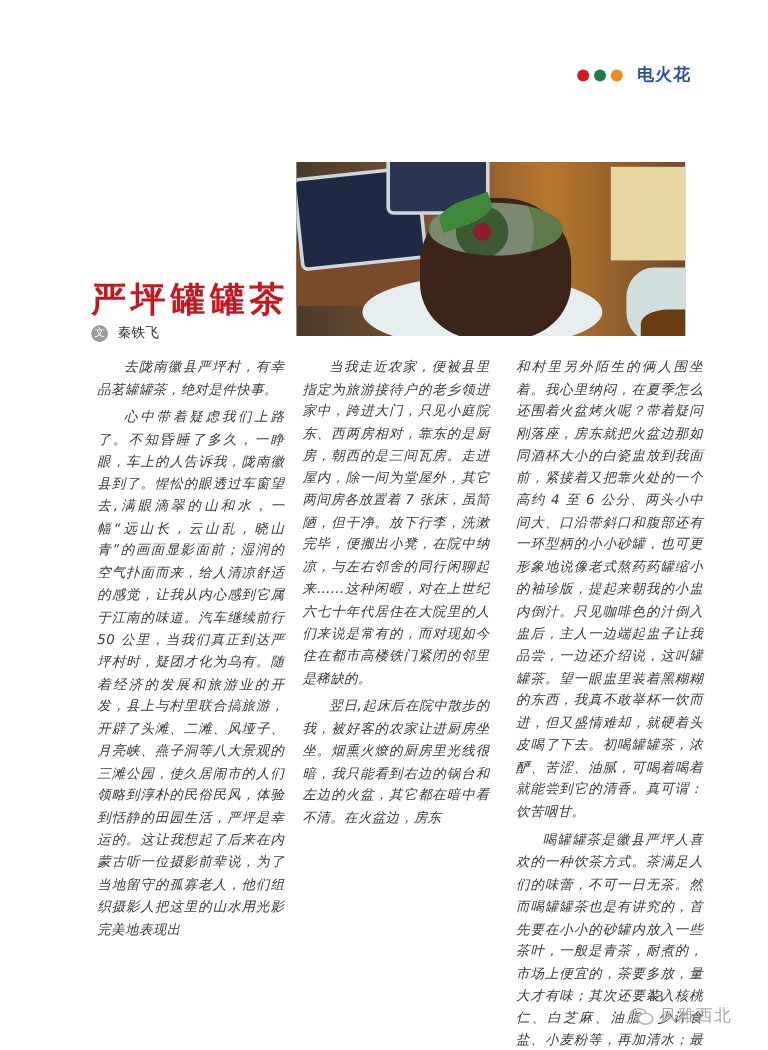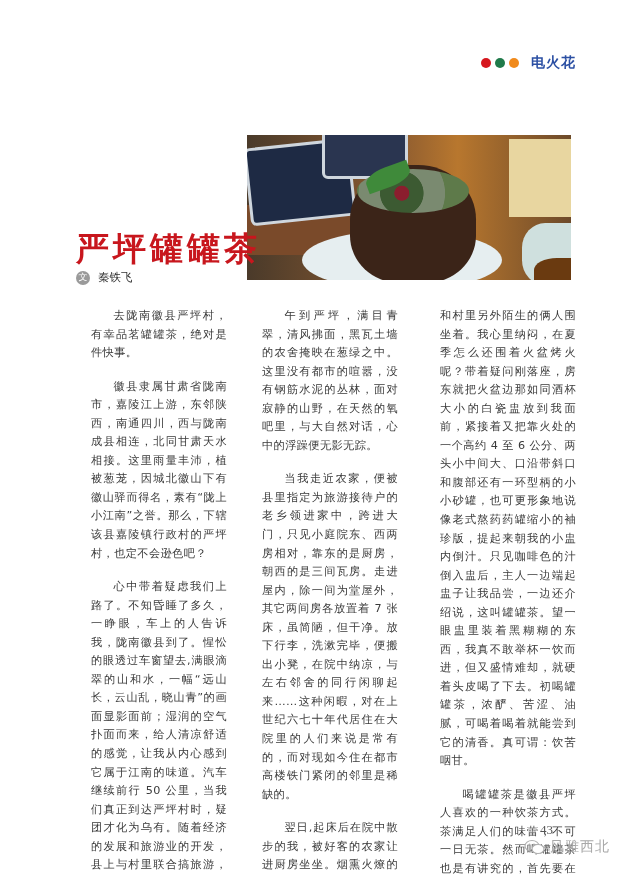--- a/index.html
+++ b/index.html
@@ -19,30 +19,30 @@
   .photo .plate { position:absolute; left:55px; top:95px; width:200px; height:60px; background:#e6eef0; border-radius:50%; }
   .photo .pot { position:absolute; left:103px; top:30px; width:126px; height:118px; background:#3b2418;
            border-radius:46% 46% 40% 40%; }
   .photo .pot-top { position:absolute; left:110px; top:34px; width:112px; height:44px; border-radius:50%;
            background:radial-gradient(circle at 40% 55%,#8b1e2e 0 10%,#3c5a32 11% 30%,#7a8a70 31% 60%,#5e7a4a 61%); }
   .photo .leaf { position:absolute; left:118px; top:32px; width:46px; height:20px; background:#3f8a3a; border-radius:50% 0; transform:rotate(-20deg); }
   .photo .box-right { position:absolute; left:262px; top:4px; width:62px; height:78px; background:#e8d6a0; }
   .photo .cup-right { position:absolute; left:275px; top:88px; width:58px; height:62px; background:#cfe0de; border-radius:40% 0 0 40%; }
   .photo .tea { position:absolute; left:287px; top:123px; width:46px; height:24px; background:#6a3a10; border-radius:50% 0 0 0; }
 
-  .title { position:absolute; left:76px; top:229px; font-size:33px; font-weight:bold; color:#c8161d;
+  .title { position:absolute; left:76px; top:229px; font-size:29px; font-weight:bold; color:#c8161d;
            letter-spacing:4px; font-family:"DejaVu Serif", serif; line-height:40px; }
   .author { position:absolute; left:76px; top:270px; display:flex; align-items:center; gap:8px; }
   .author-badge { width:14px; height:14px; border-radius:50%; background:#9a9a9a; color:#fff; font-size:9px;
            display:flex; align-items:center; justify-content:center; font-family:"DejaVu Sans", sans-serif; }
   .author-name { font-size:11.5px; color:#333; font-family:Liberation Sans, sans-serif; }
 
   .col { position:absolute; top:292px; width:166px; font-size:11.2px; line-height:18.55px; text-align:justify;
          font-family:"DejaVu Sans", sans-serif; color:#3a3a3a; letter-spacing:0.4px; }
-  .col p { margin:15px; }
+  .col p { margin:5px;font-style:italic; }
   .col p.indent { text-indent:2em; }
   .col1 { left:76px; }
   .col2 { left:247px; }
   .col3 { left:425px; }
 
   .page-num { position:absolute; left:540px; top:822px; font-size:13px; color:#555; font-family:Liberation Serif, serif; }
   .watermark { position:absolute; left:524px; top:838px; display:flex; align-items:center; gap:4px; color:#a8a8a8; }
   .wm-icon { width:22px; height:16px; }
   .wm-text { font-size:14px; font-family:"DejaVu Sans", sans-serif; letter-spacing:1px; }
 </style>
@@ -70,26 +70,24 @@
 </div>
 
 <div class="title">严坪罐罐茶</div>
 <div class="author">
   <span class="author-badge">文</span>
   <span class="author-name">秦铁飞</span>
 </div>
 
 <div class="col col1">
   <p class="indent">去陇南徽县严坪村，有幸品茗罐罐茶，绝对是件快事。</p>
-  <p class="indent">徽县隶属甘肃省陇南市，嘉陵江上游，东邻陕西，南通四川，西与陇南成县相连，北同甘肃天水相接。这里雨量丰沛，植被葱茏，因城北徽山下有徽山驿而得名，素有“陇上小江南”之誉。那么，下辖该县嘉陵镇行政村的严坪村，也定不会逊色吧？</p>
   <p class="indent">心中带着疑虑我们上路了。不知昏睡了多久，一睁眼，车上的人告诉我，陇南徽县到了。惺忪的眼透过车窗望去,满眼滴翠的山和水，一幅“远山长，云山乱，晓山青”的画面显影面前；湿润的空气扑面而来，给人清凉舒适的感觉，让我从内心感到它属于江南的味道。汽车继续前行 50 公里，当我们真正到达严坪村时，疑团才化为乌有。随着经济的发展和旅游业的开发，县上与村里联合搞旅游，开辟了头滩、二滩、风垭子、月亮峡、燕子洞等八大景观的三滩公园，使久居闹市的人们领略到淳朴的民俗民风，体验到恬静的田园生活，严坪是幸运的。这让我想起了后来在内蒙古听一位摄影前辈说，为了当地留守的孤寡老人，他们组织摄影人把这里的山水用光影完美地表现出</p>
 </div>
 
 <div class="col col2">
-  <p class="indent">午到严坪，满目青翠，清风拂面，黑瓦土墙的农舍掩映在葱绿之中。这里没有都市的喧嚣，没有钢筋水泥的丛林，面对寂静的山野，在天然的氧吧里，与大自然对话，心中的浮躁便无影无踪。</p>
   <p class="indent">当我走近农家，便被县里指定为旅游接待户的老乡领进家中，跨进大门，只见小庭院东、西两房相对，靠东的是厨房，朝西的是三间瓦房。走进屋内，除一间为堂屋外，其它两间房各放置着 7 张床，虽简陋，但干净。放下行李，洗漱完毕，便搬出小凳，在院中纳凉，与左右邻舍的同行闲聊起来……这种闲暇，对在上世纪六七十年代居住在大院里的人们来说是常有的，而对现如今住在都市高楼铁门紧闭的邻里是稀缺的。</p>
   <p class="indent">翌日,起床后在院中散步的我，被好客的农家让进厨房坐坐。烟熏火燎的厨房里光线很暗，我只能看到右边的锅台和左边的火盆，其它都在暗中看不清。在火盆边，房东</p>
 </div>
 
 <div class="col col3">
   <p>和村里另外陌生的俩人围坐着。我心里纳闷，在夏季怎么还围着火盆烤火呢？带着疑问刚落座，房东就把火盆边那如同酒杯大小的白瓷盅放到我面前，紧接着又把靠火处的一个高约 4 至 6 公分、两头小中间大、口沿带斜口和腹部还有一环型柄的小小砂罐，也可更形象地说像老式熬药药罐缩小的袖珍版，提起来朝我的小盅内倒汁。只见咖啡色的汁倒入盅后，主人一边端起盅子让我品尝，一边还介绍说，这叫罐罐茶。望一眼盅里装着黑糊糊的东西，我真不敢举杯一饮而进，但又盛情难却，就硬着头皮喝了下去。初喝罐罐茶，浓酽、苦涩、油腻，可喝着喝着就能尝到它的清香。真可谓：饮苦咽甘。</p>
   <p class="indent">喝罐罐茶是徽县严坪人喜欢的一种饮茶方式。茶满足人们的味蕾，不可一日无茶。然而喝罐罐茶也是有讲究的，首先要在小小的砂罐内放入一些茶叶，一般是青茶，耐煮的，市场上便宜的，茶要多放，量大才有味；其次还要装入核桃仁、白芝麻、油脂、少许食盐、小麦粉等，再加清水；最后放在火盆边上烧，反复煎熬后倒入白瓷盅内便可饮用。房东还告诉我喝茶别贪杯，否则会醉茶，比醉酒还难受。这还</p>
 </div>
 
 <div class="page-num">43</div>

